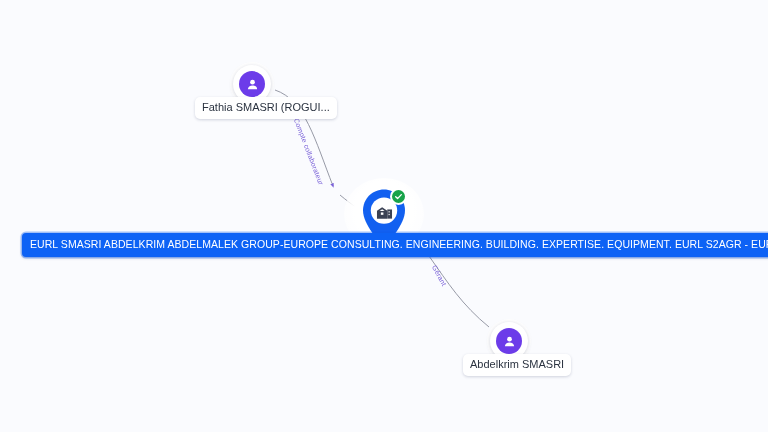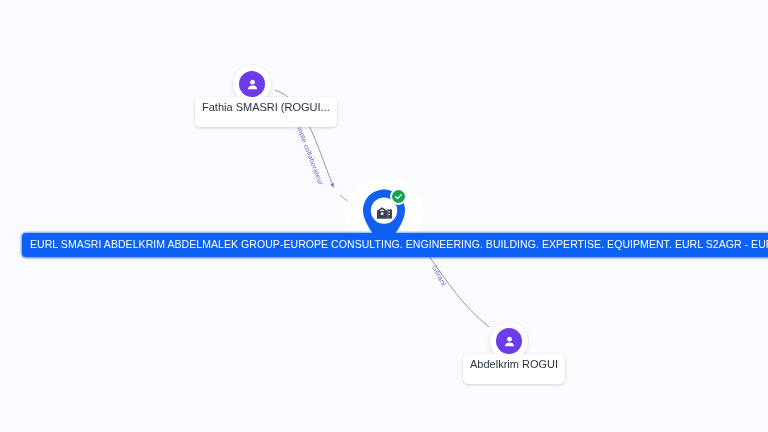--- a/index.html
+++ b/index.html
@@ -49,21 +49,21 @@
 
   
   .chip {
     position: absolute;
     background: #ffffff;
     border-radius: 5px;
     box-shadow: 0 1px 3px rgba(40,50,90,.20);
     color: #2b3340;
     font-size: 11px;
     line-height: 1;
-    padding: 5px 7px 14px 7px;
+    padding: 5px 7px 6px 7px;
     white-space: nowrap;
     z-index: 7;
   }
 
   
   .pin-wrap {
     position: absolute;
     z-index: 8;
   }
   .pin-halo {
@@ -168,21 +168,21 @@
   <div class="chip" style="left:195px; top:97px;">Fathia SMASRI (ROGUI...</div>
 
   <div class="person-node" style="left:490px; top:322px;">
     <div class="person-disc">
       <svg width="15" height="15" viewBox="0 0 24 24" aria-hidden="true">
         <circle cx="12" cy="8.3" r="3.8" fill="#ffffff"></circle>
         <path d="M4.6 19.6c0-4 3.4-6.2 7.4-6.2s7.4 2.2 7.4 6.2z" fill="#ffffff"></path>
       </svg>
     </div>
   </div>
-  <div class="chip" style="left:463px; top:354px;">Abdelkrim ROGUI</div>
+  <div class="chip" style="left:463px; top:354px;">Abdelkrim SMASRI</div>
 
   <div class="pin-wrap" style="left:360px; top:188px;">
     <div class="pin-halo"></div>
     <div class="pin">
       <svg width="48" height="60" viewBox="0 0 48 60" aria-hidden="true">
         <path d="M24 1.5C12.4 1.5 3 10.8 3 22.4c0 14 17.3 32.5 19.3 34.6a2.4 2.4 0 0 0 3.4 0C27.7 54.9 45 36.4 45 22.4 45 10.8 35.6 1.5 24 1.5z" fill="#1260f0"></path>
         <circle cx="24" cy="22.6" r="13.2" fill="#ffffff"></circle>
       </svg>
       <div class="pin-icon">
         <svg width="19" height="19" viewBox="0 0 24 24" aria-hidden="true">

